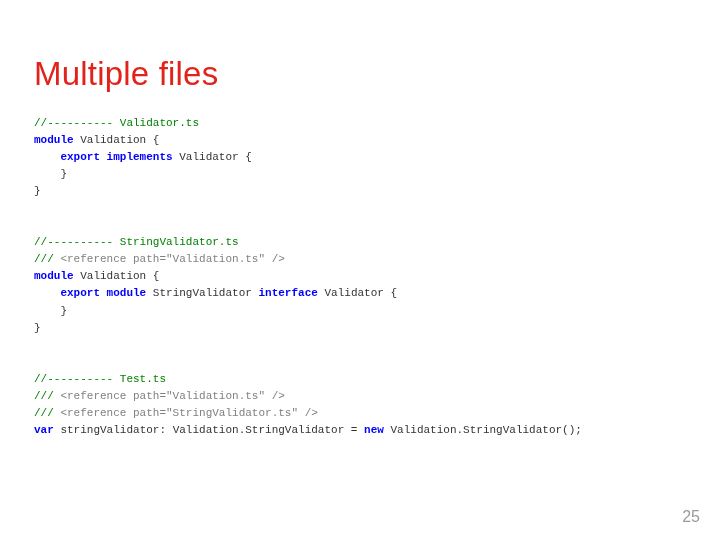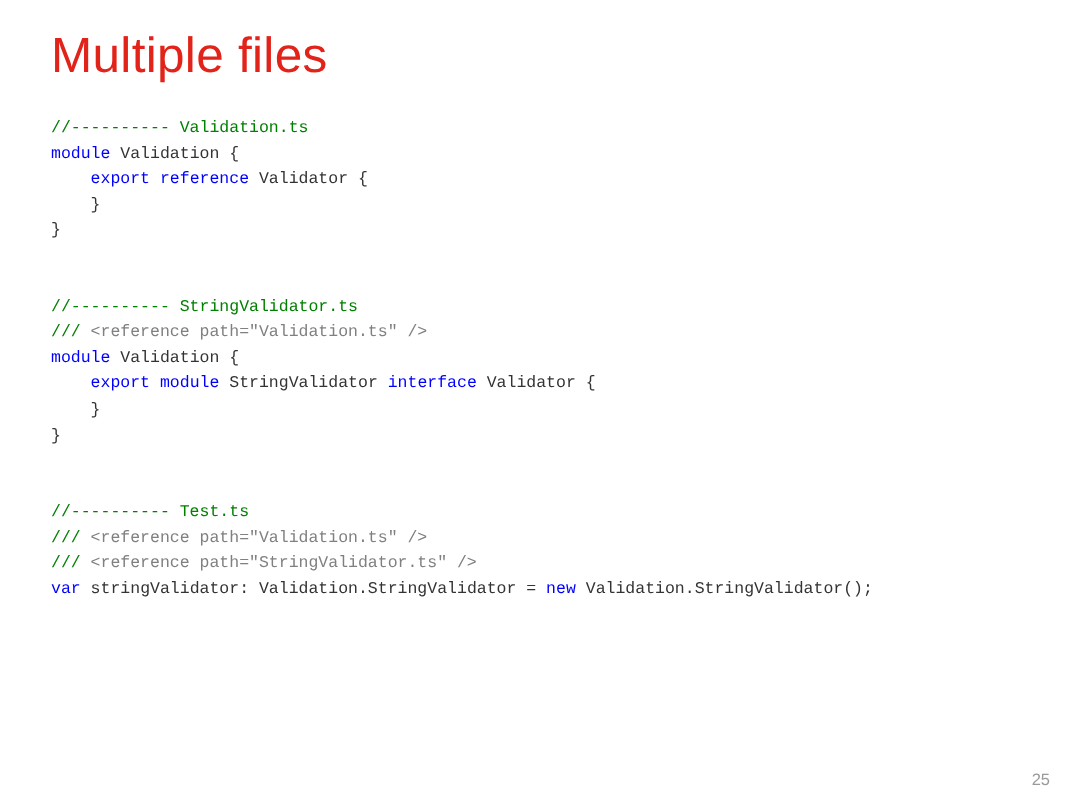--- a/index.html
+++ b/index.html
@@ -6,55 +6,56 @@
   body {
     width: 720px;
     height: 540px;
     background: #ffffff;
     font-family: "Segoe UI", "Helvetica Neue", Arial, sans-serif;
     position: relative;
     overflow: hidden;
   }
   .slide {
     padding: 18px 34px 0 34px;
+    margin-top: 37px;
   }
   h1 {
     font-size: 33px;
     font-weight: 400;
     color: #e2231a;
     letter-spacing: 0.2px;
     margin-bottom: 22px;
   }
   .code {
     font-family: Consolas, "Courier New", monospace;
     font-size: 11px;
     line-height: 1.55;
     white-space: pre;
     color: #333333;
   }
   .c-comment { color: #008000; }
-  .c-keyword { color: #0000ff; }
+  .c-keyword { color: #0000ff; font-weight: bold; }
   .c-ref     { color: #808080; }
   .page-num {
     position: absolute;
     bottom: 14px;
     right: 20px;
-    font-size: 11px;
+    font-size: 16px;
     color: #9a9a9a;
   }
 </style>
 </head>
 <body>
 
 <div class="slide">
   <h1>Multiple files</h1>
 
-  <div class="code"><span class="c-comment">//---------- Validation.ts</span>
+  <div class="code"><span class="c-comment">//---------- Validator.ts</span>
 <span class="c-keyword">module</span><span> Validation {</span>
-<span class="c-keyword">    export</span><span class="c-keyword"> reference</span><span> Validator {</span>
+<span class="c-keyword">    export</span><span class="c-keyword"> implements</span><span> Validator {</span>
 <span>    }</span>
 <span>}</span>
 
 
 <span class="c-comment">//---------- StringValidator.ts</span>
 <span class="c-comment">/// </span><span class="c-ref">&lt;reference path="Validation.ts" /&gt;</span>
 <span class="c-keyword">module</span><span> Validation {</span>
 <span class="c-keyword">    export</span><span class="c-keyword"> module</span><span> StringValidator </span><span class="c-keyword">interface</span><span> Validator {</span>
 <span>    }</span>
 <span>}</span>

